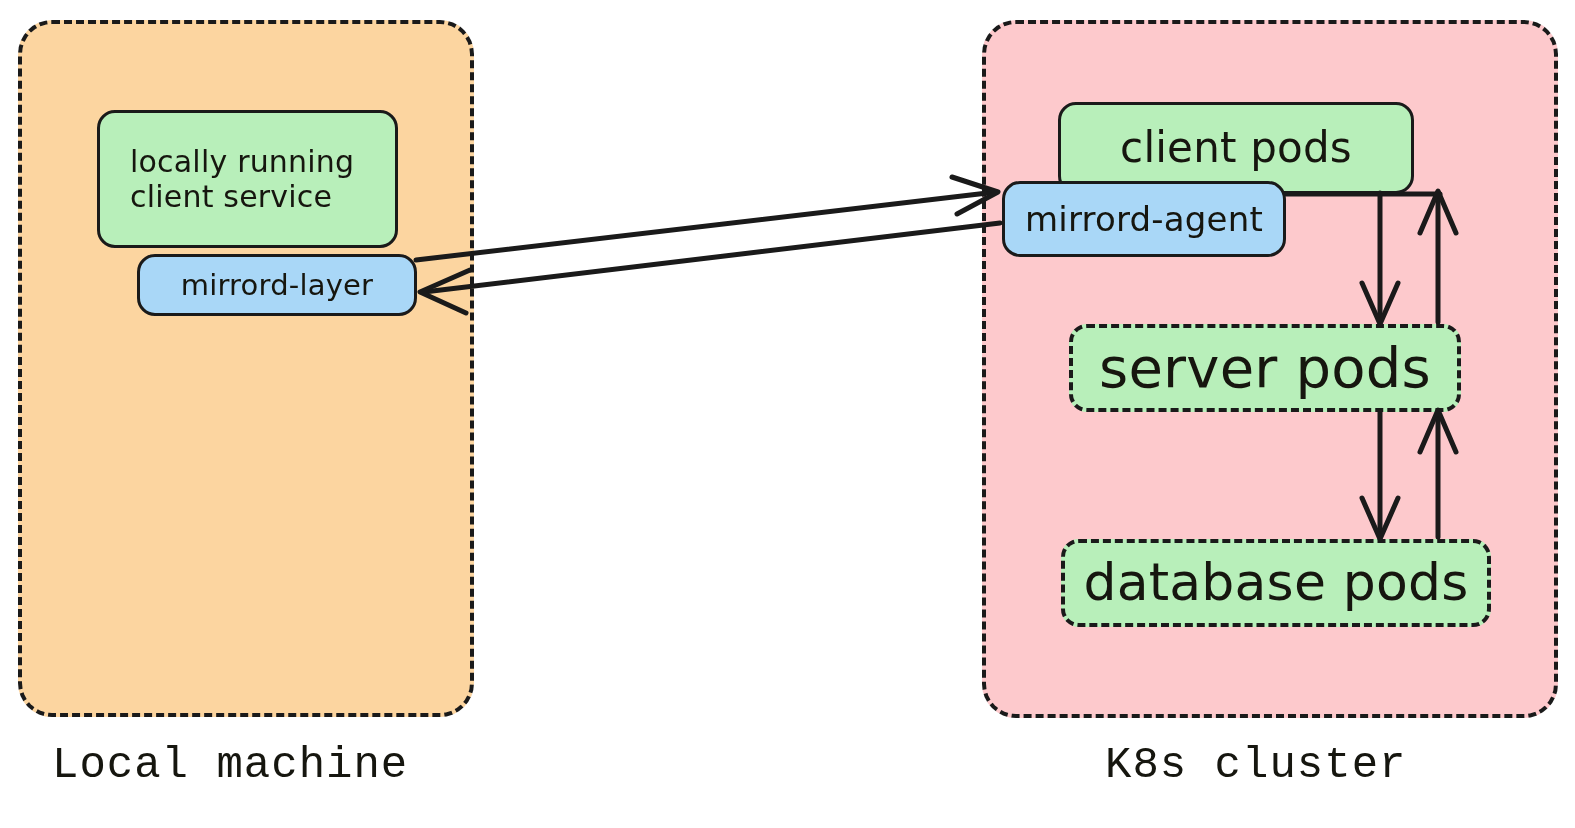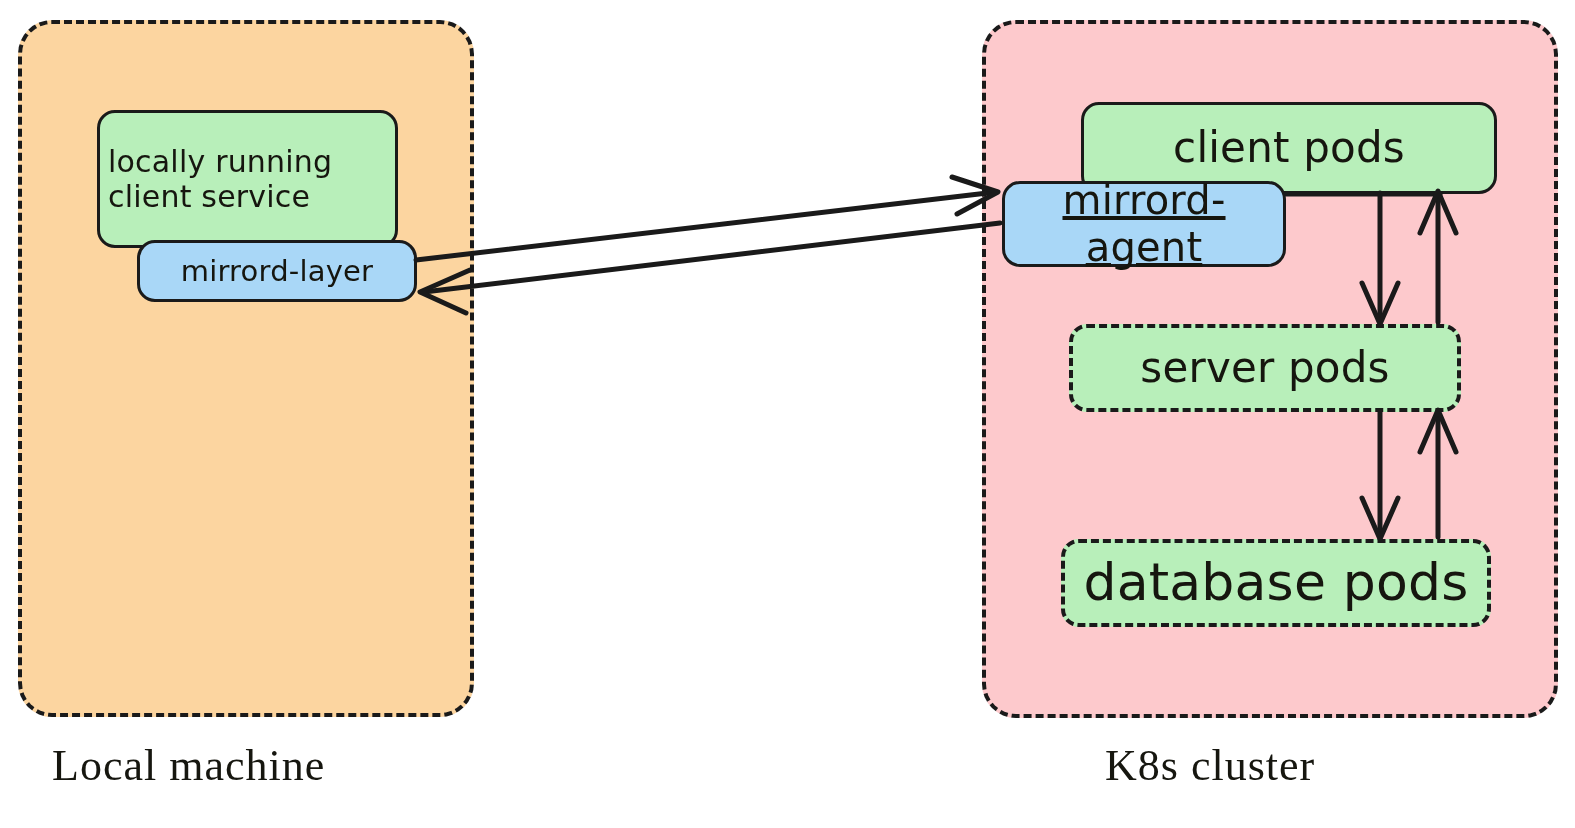--- a/index.html
+++ b/index.html
@@ -60,64 +60,62 @@
     border-width: 4px;
   }
   .green { background: #b8efba; }
   .blue  { background: #a9d7f7; }
 
   
   .n-client-service {
     left: 97px;  top: 110px;  width: 301px; height: 138px;
     font-size: 30px;
     justify-content: flex-start;
-    padding-left: 8px;
+    padding-left: 30px;
     text-align: left;
     z-index: 3;
   }
   .n-mirrord-layer {
-    left: 137px; top: 240px; width: 280px; height: 62px;
+    left: 137px; top: 254px; width: 280px; height: 62px;
     font-size: 29px;
     z-index: 4;
   }
   
   .n-client-pods {
-    left: 1058px; top: 102px; width: 416px; height: 92px;
+    left: 1058px; top: 102px; width: 356px; height: 92px;
     font-size: 42px;
     z-index: 3;
-    margin-left: 23px;
   }
   .n-mirrord-agent {
-    left: 1002px; top: 181px; width: 284px; height: 86px;
-    font-size: 40px;
+    left: 1002px; top: 181px; width: 284px; height: 76px;
+    font-size: 34px;
     z-index: 4;
-    text-decoration: underline;
   }
   .n-server-pods {
     left: 1069px; top: 324px; width: 392px; height: 88px;
-    font-size: 42px;
+    font-size: 56px;
     z-index: 3;
   }
   .n-database-pods {
     left: 1061px; top: 539px; width: 430px; height: 88px;
     font-size: 52px;
     z-index: 3;
   }
   
   #arrows {
     position: absolute;
     left: 0; top: 0;
     width: 1575px; height: 828px;
     z-index: 5;
     pointer-events: none;
   }
   
   .caption {
     position: absolute;
-    font-family: Liberation Serif, serif;
+    font-family: Liberation Mono, monospace;
     font-size: 44px;
     color: #16160f;
     letter-spacing: 1px;
     white-space: nowrap;
   }
   .cap-local   { left: 52px;   top: 740px; }
   .cap-cluster { left: 1105px; top: 740px; text-align: right; }
 </style>
 </head>
 <body>

